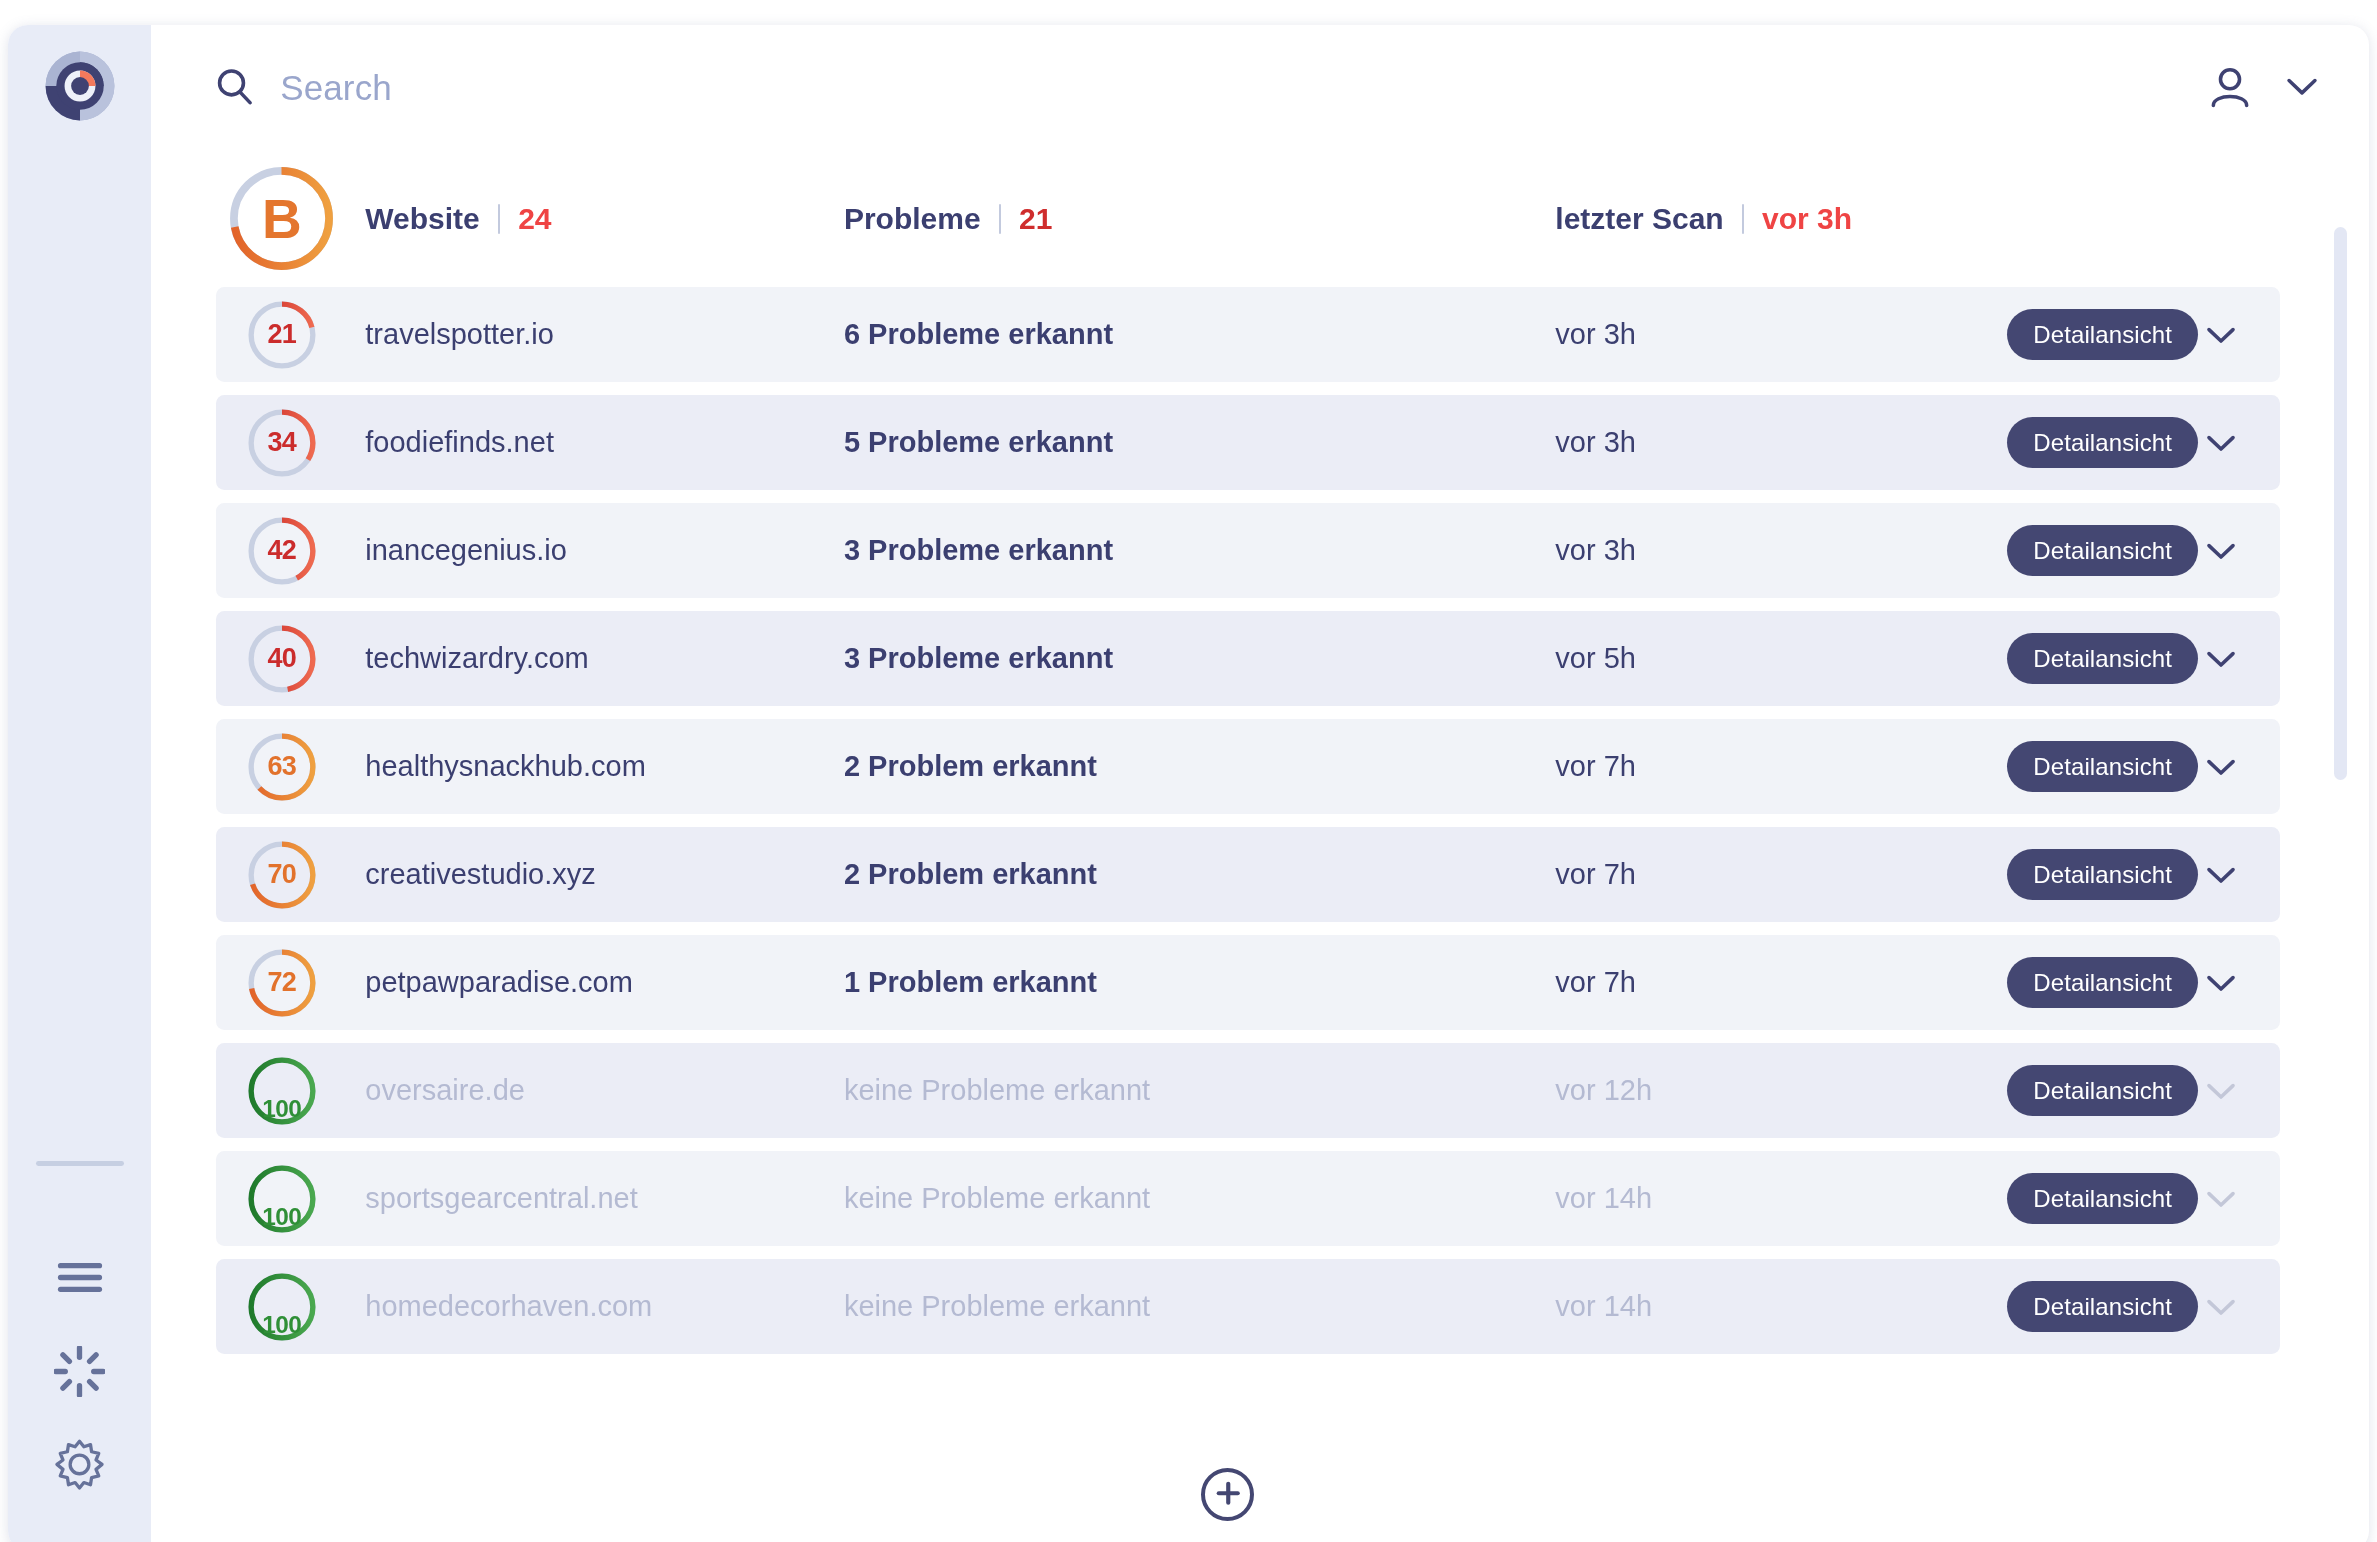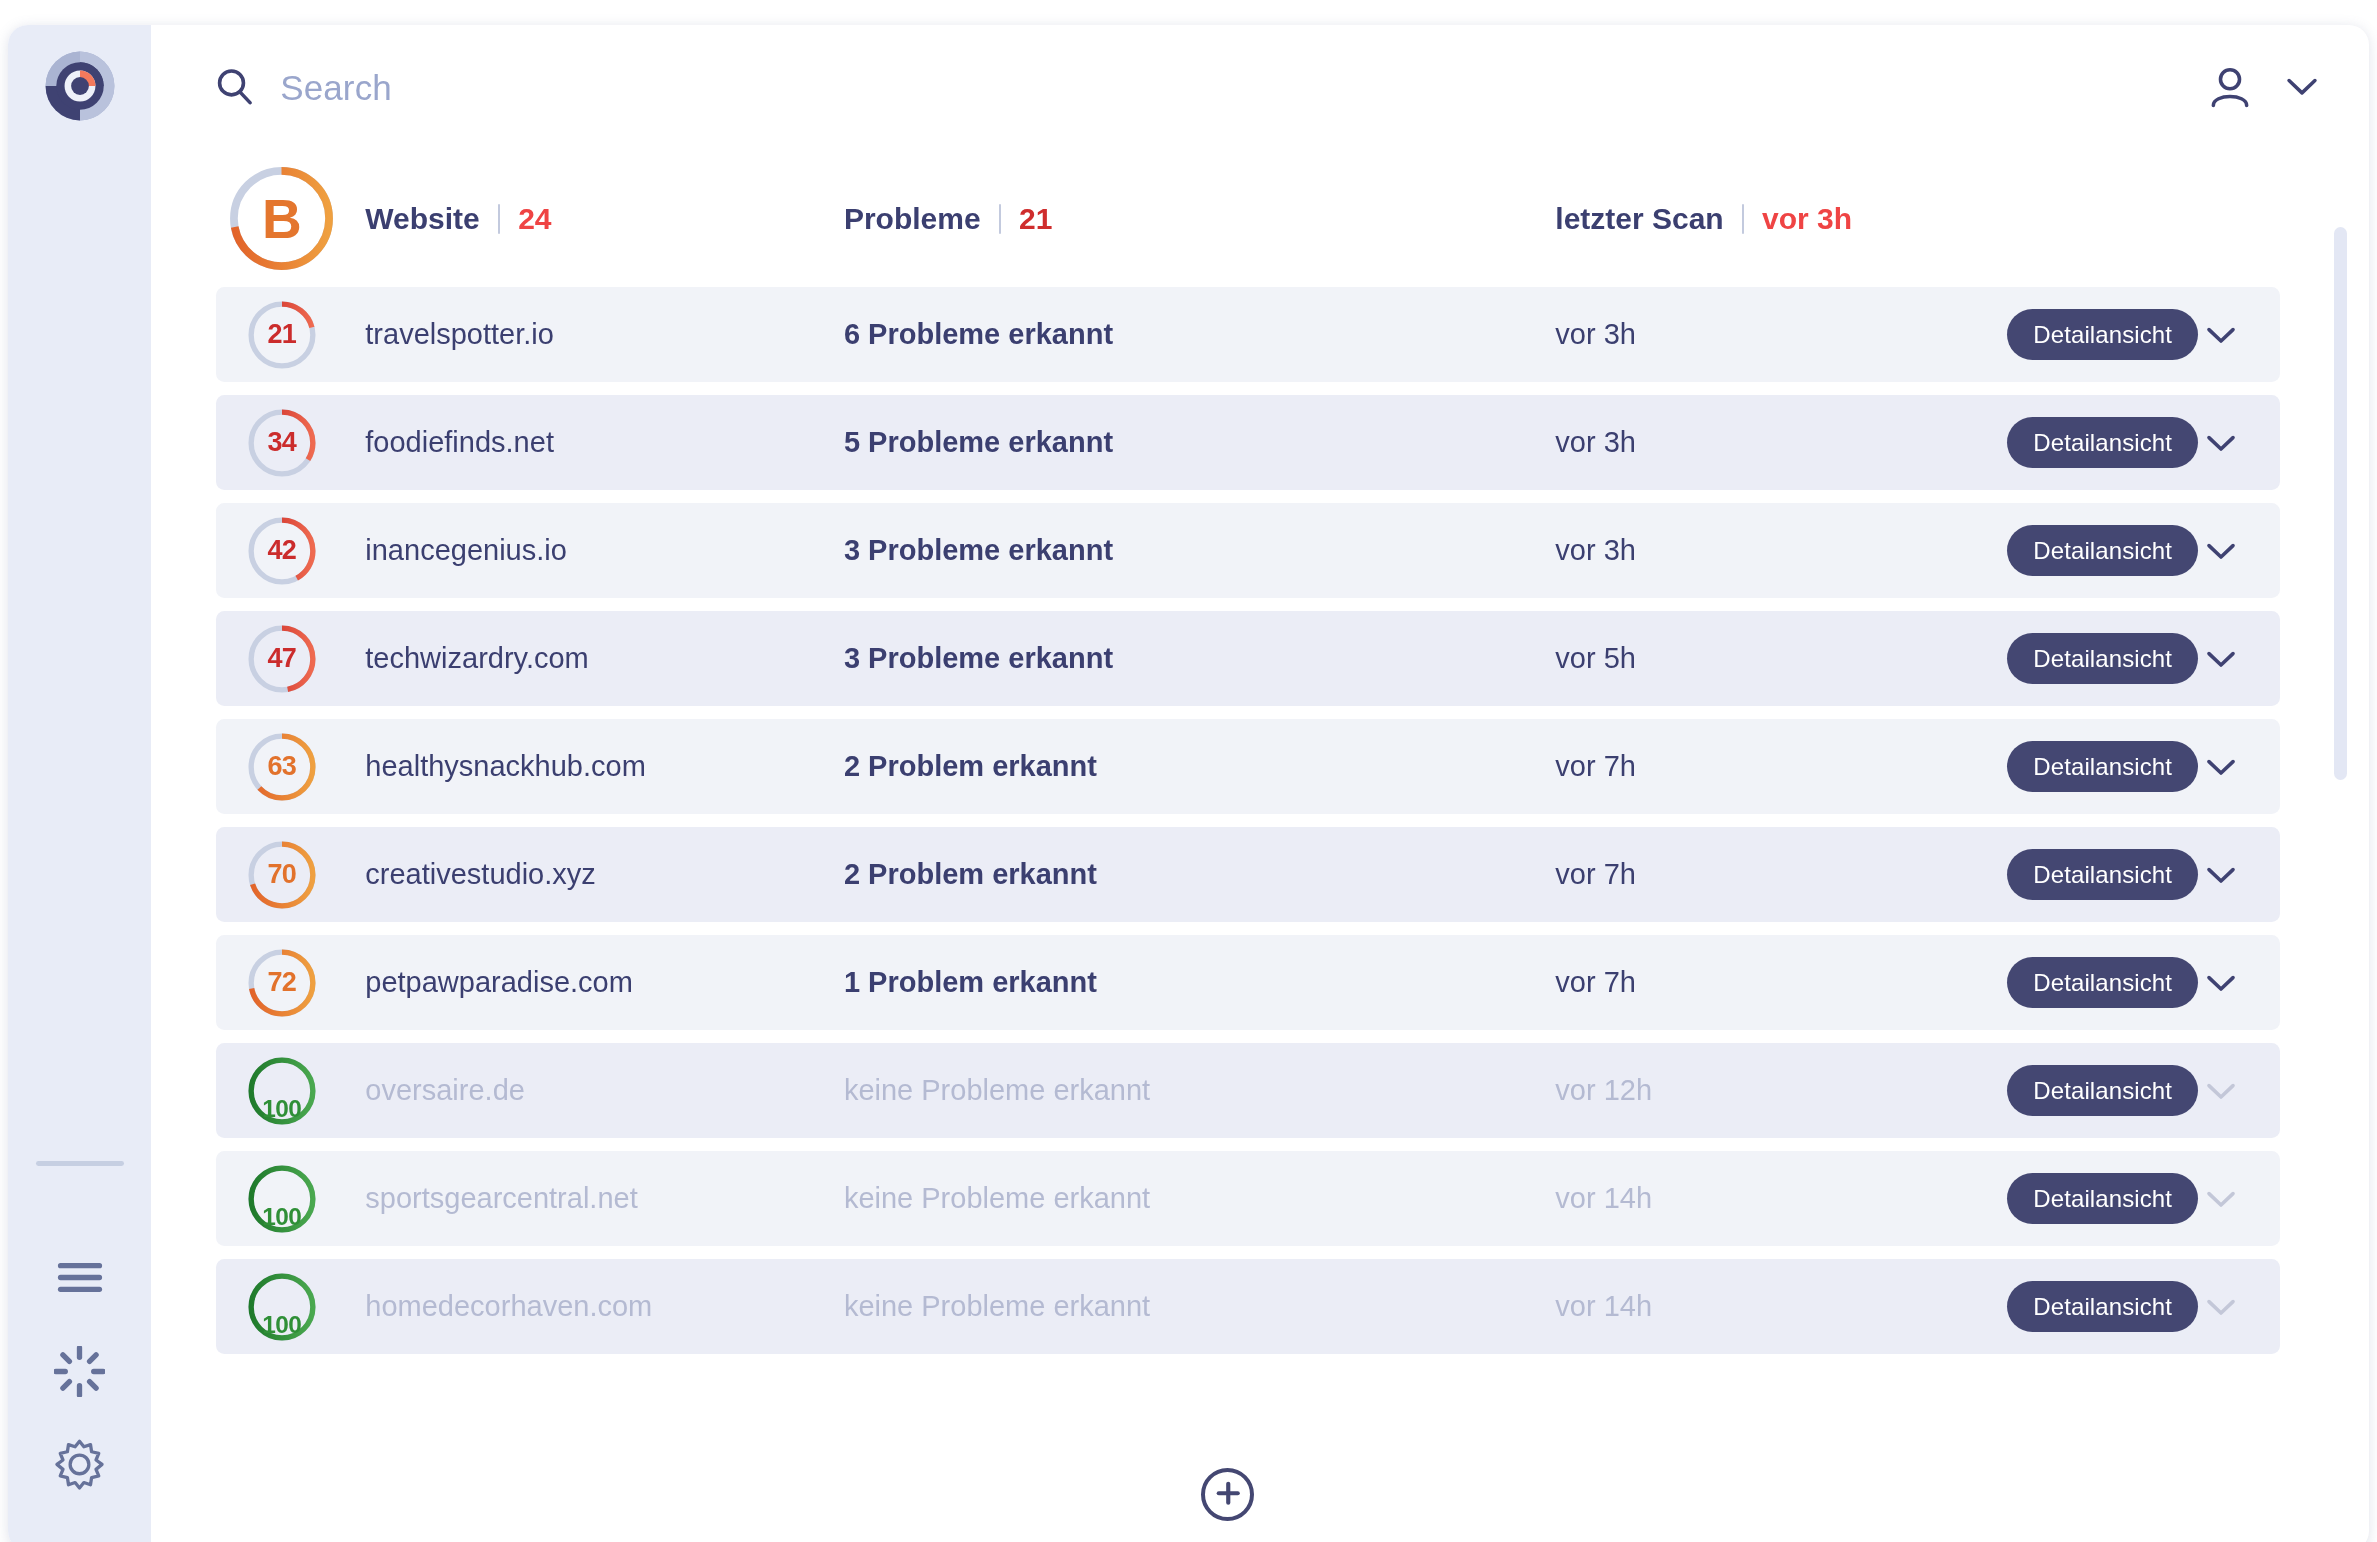--- a/index.html
+++ b/index.html
@@ -490,21 +490,21 @@
               <svg width="70" height="70" viewBox="0 0 118 118">
                 <defs>
                   <linearGradient id="g3" x1="0" y1="0" x2="0" y2="1">
                     <stop offset="0%" stop-color="#c62020"></stop>
                     <stop offset="100%" stop-color="#ef6a50"></stop>
                   </linearGradient>
                 </defs>
                 <circle cx="59" cy="59" r="52" fill="none" stroke="#c8d0e2" stroke-width="9"></circle>
                 <circle cx="59" cy="59" r="52" fill="none" stroke="url(#g3)" stroke-width="9" stroke-dasharray="153.5610489074691 326.7256359733385" transform="rotate(-90 59 59)"></circle>
               </svg>
-              <span class="ring-num red">47</span>
+              <span class="ring-num red">40</span>
             </div>
           </div>
           <div class="site-col"><span class="site-name">techwizardry.com</span></div>
           <div class="probl-col"><span class="probl-text">3 Probleme erkannt</span></div>
           <div class="scan-col"><span class="scan-text">vor 5h</span></div>
           <div class="act-col">
             <button class="detail-btn">Detailansicht</button>
             <span class="chev-btn">
               <svg width="30" height="18" viewBox="0 0 50 30">
                 <polyline points="5,6 25,25 45,6" fill="none" stroke="#3f4272" stroke-width="6" stroke-linecap="round" stroke-linejoin="round"></polyline>

